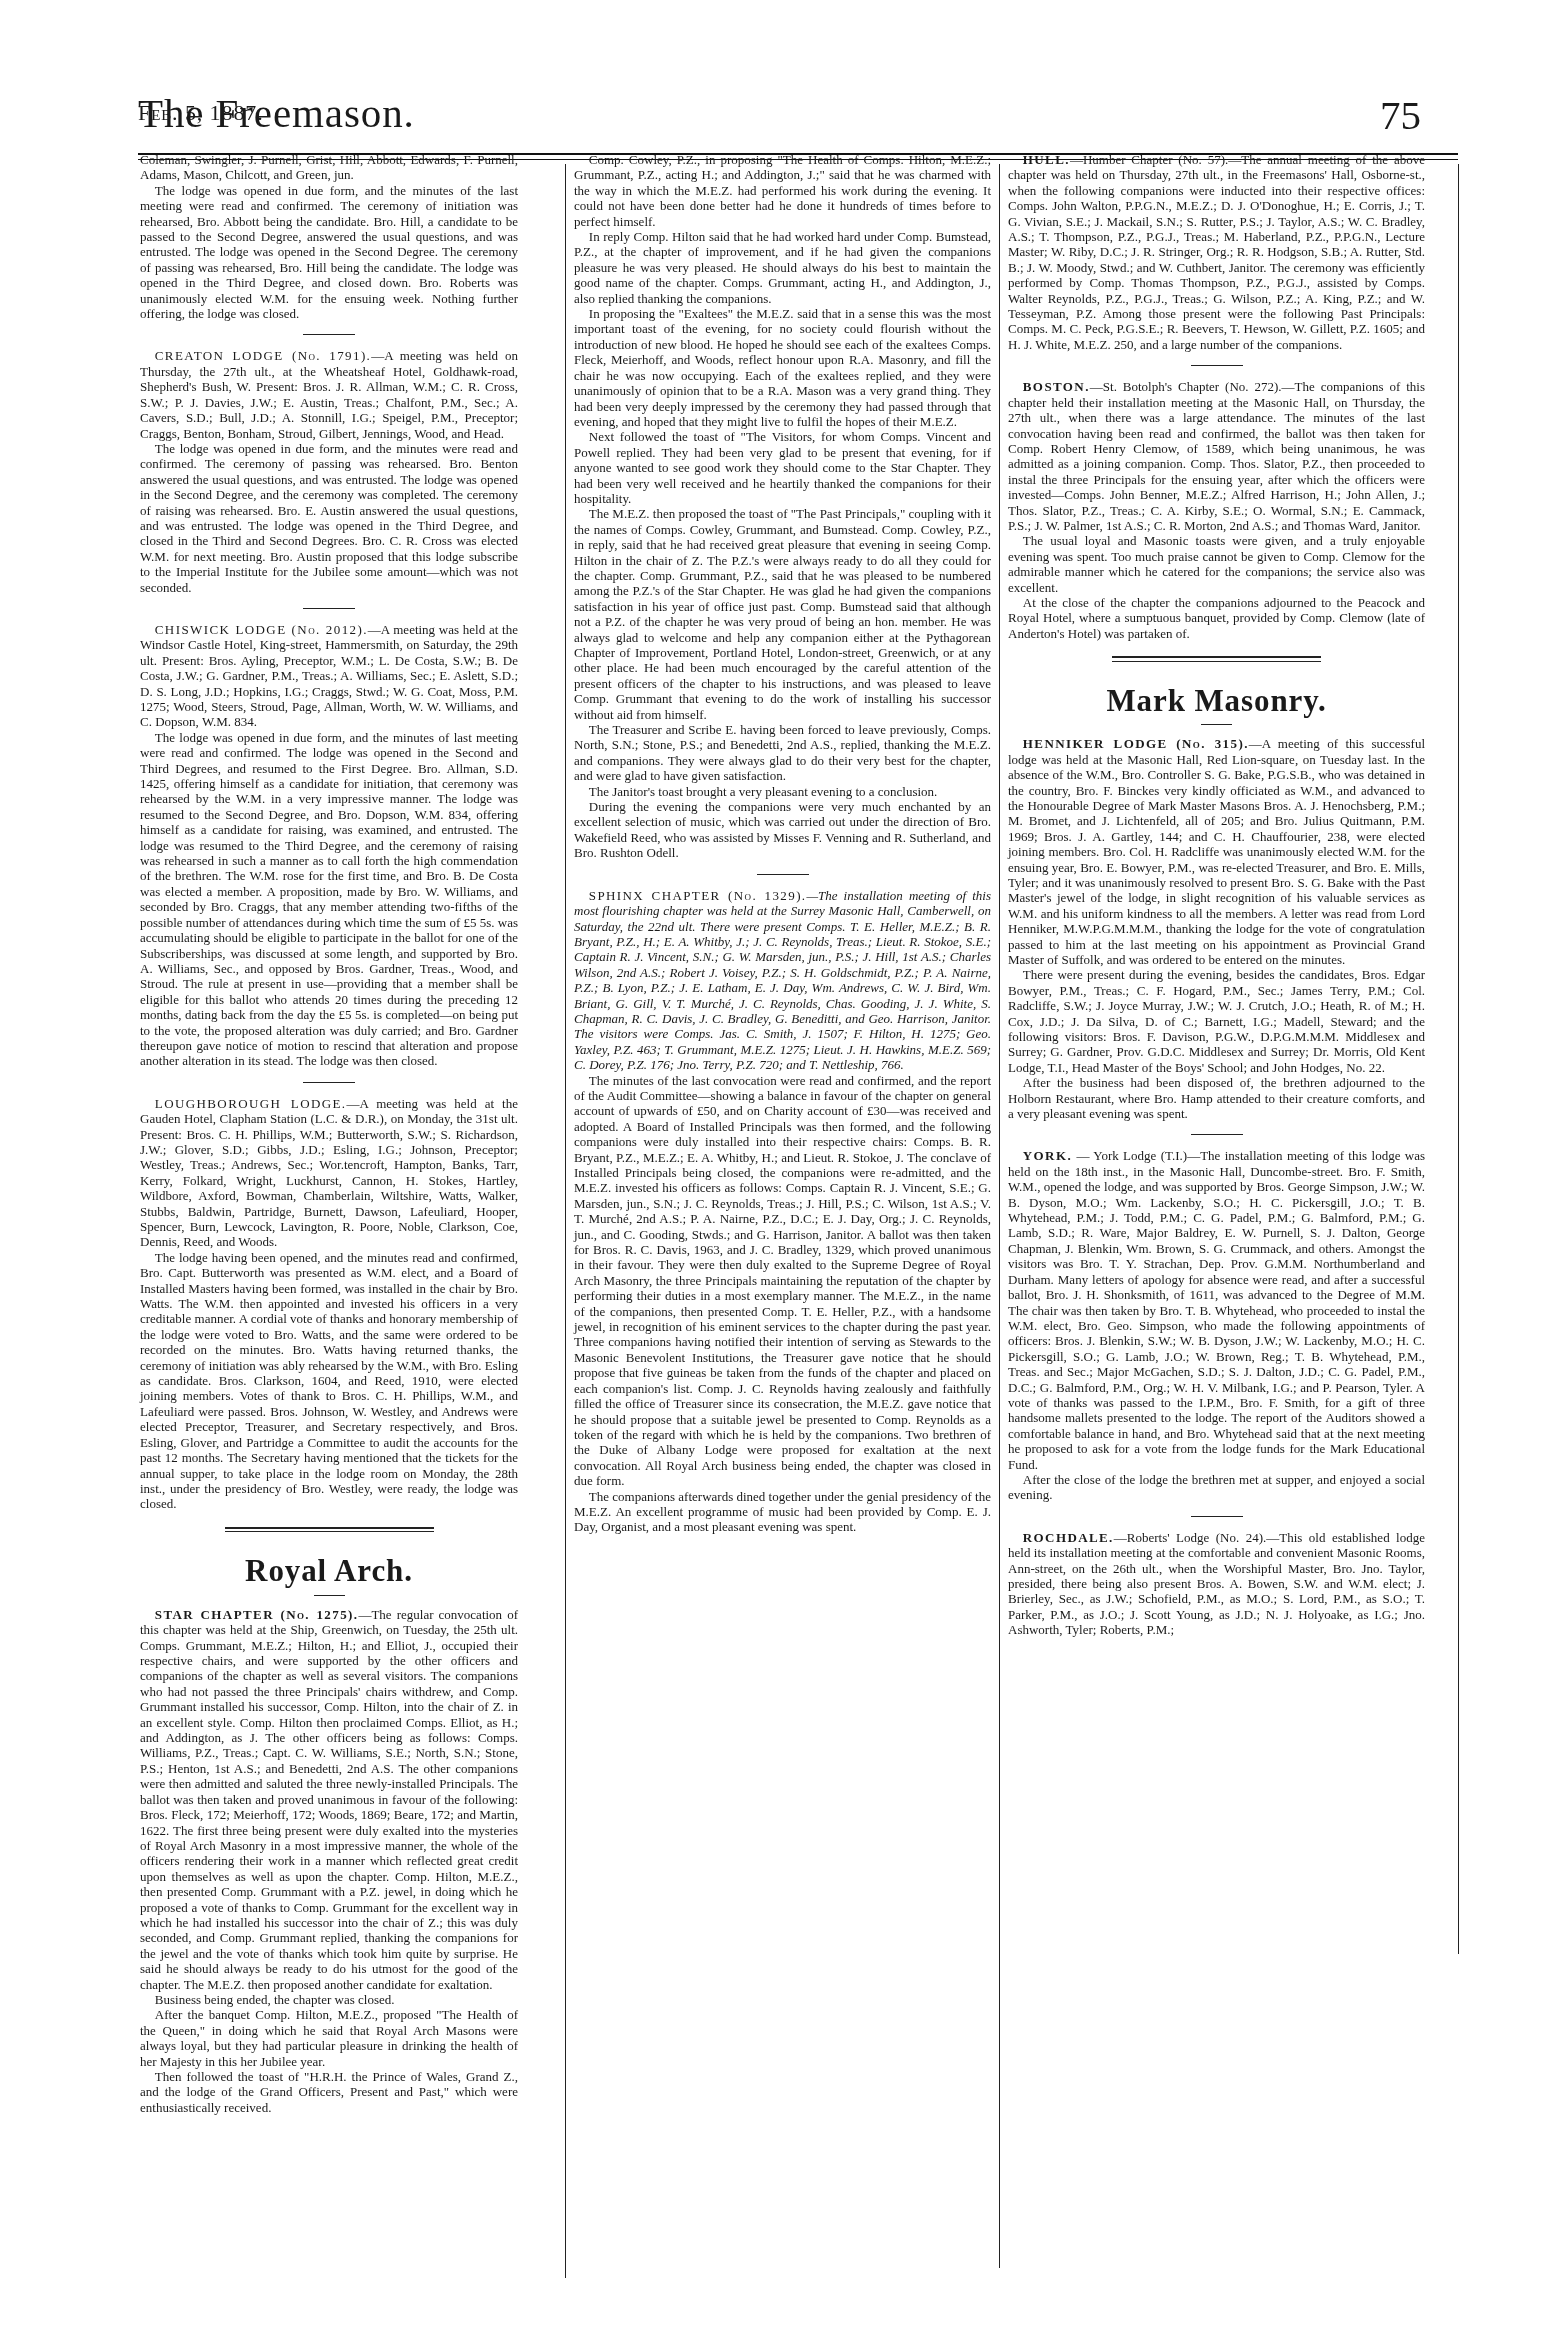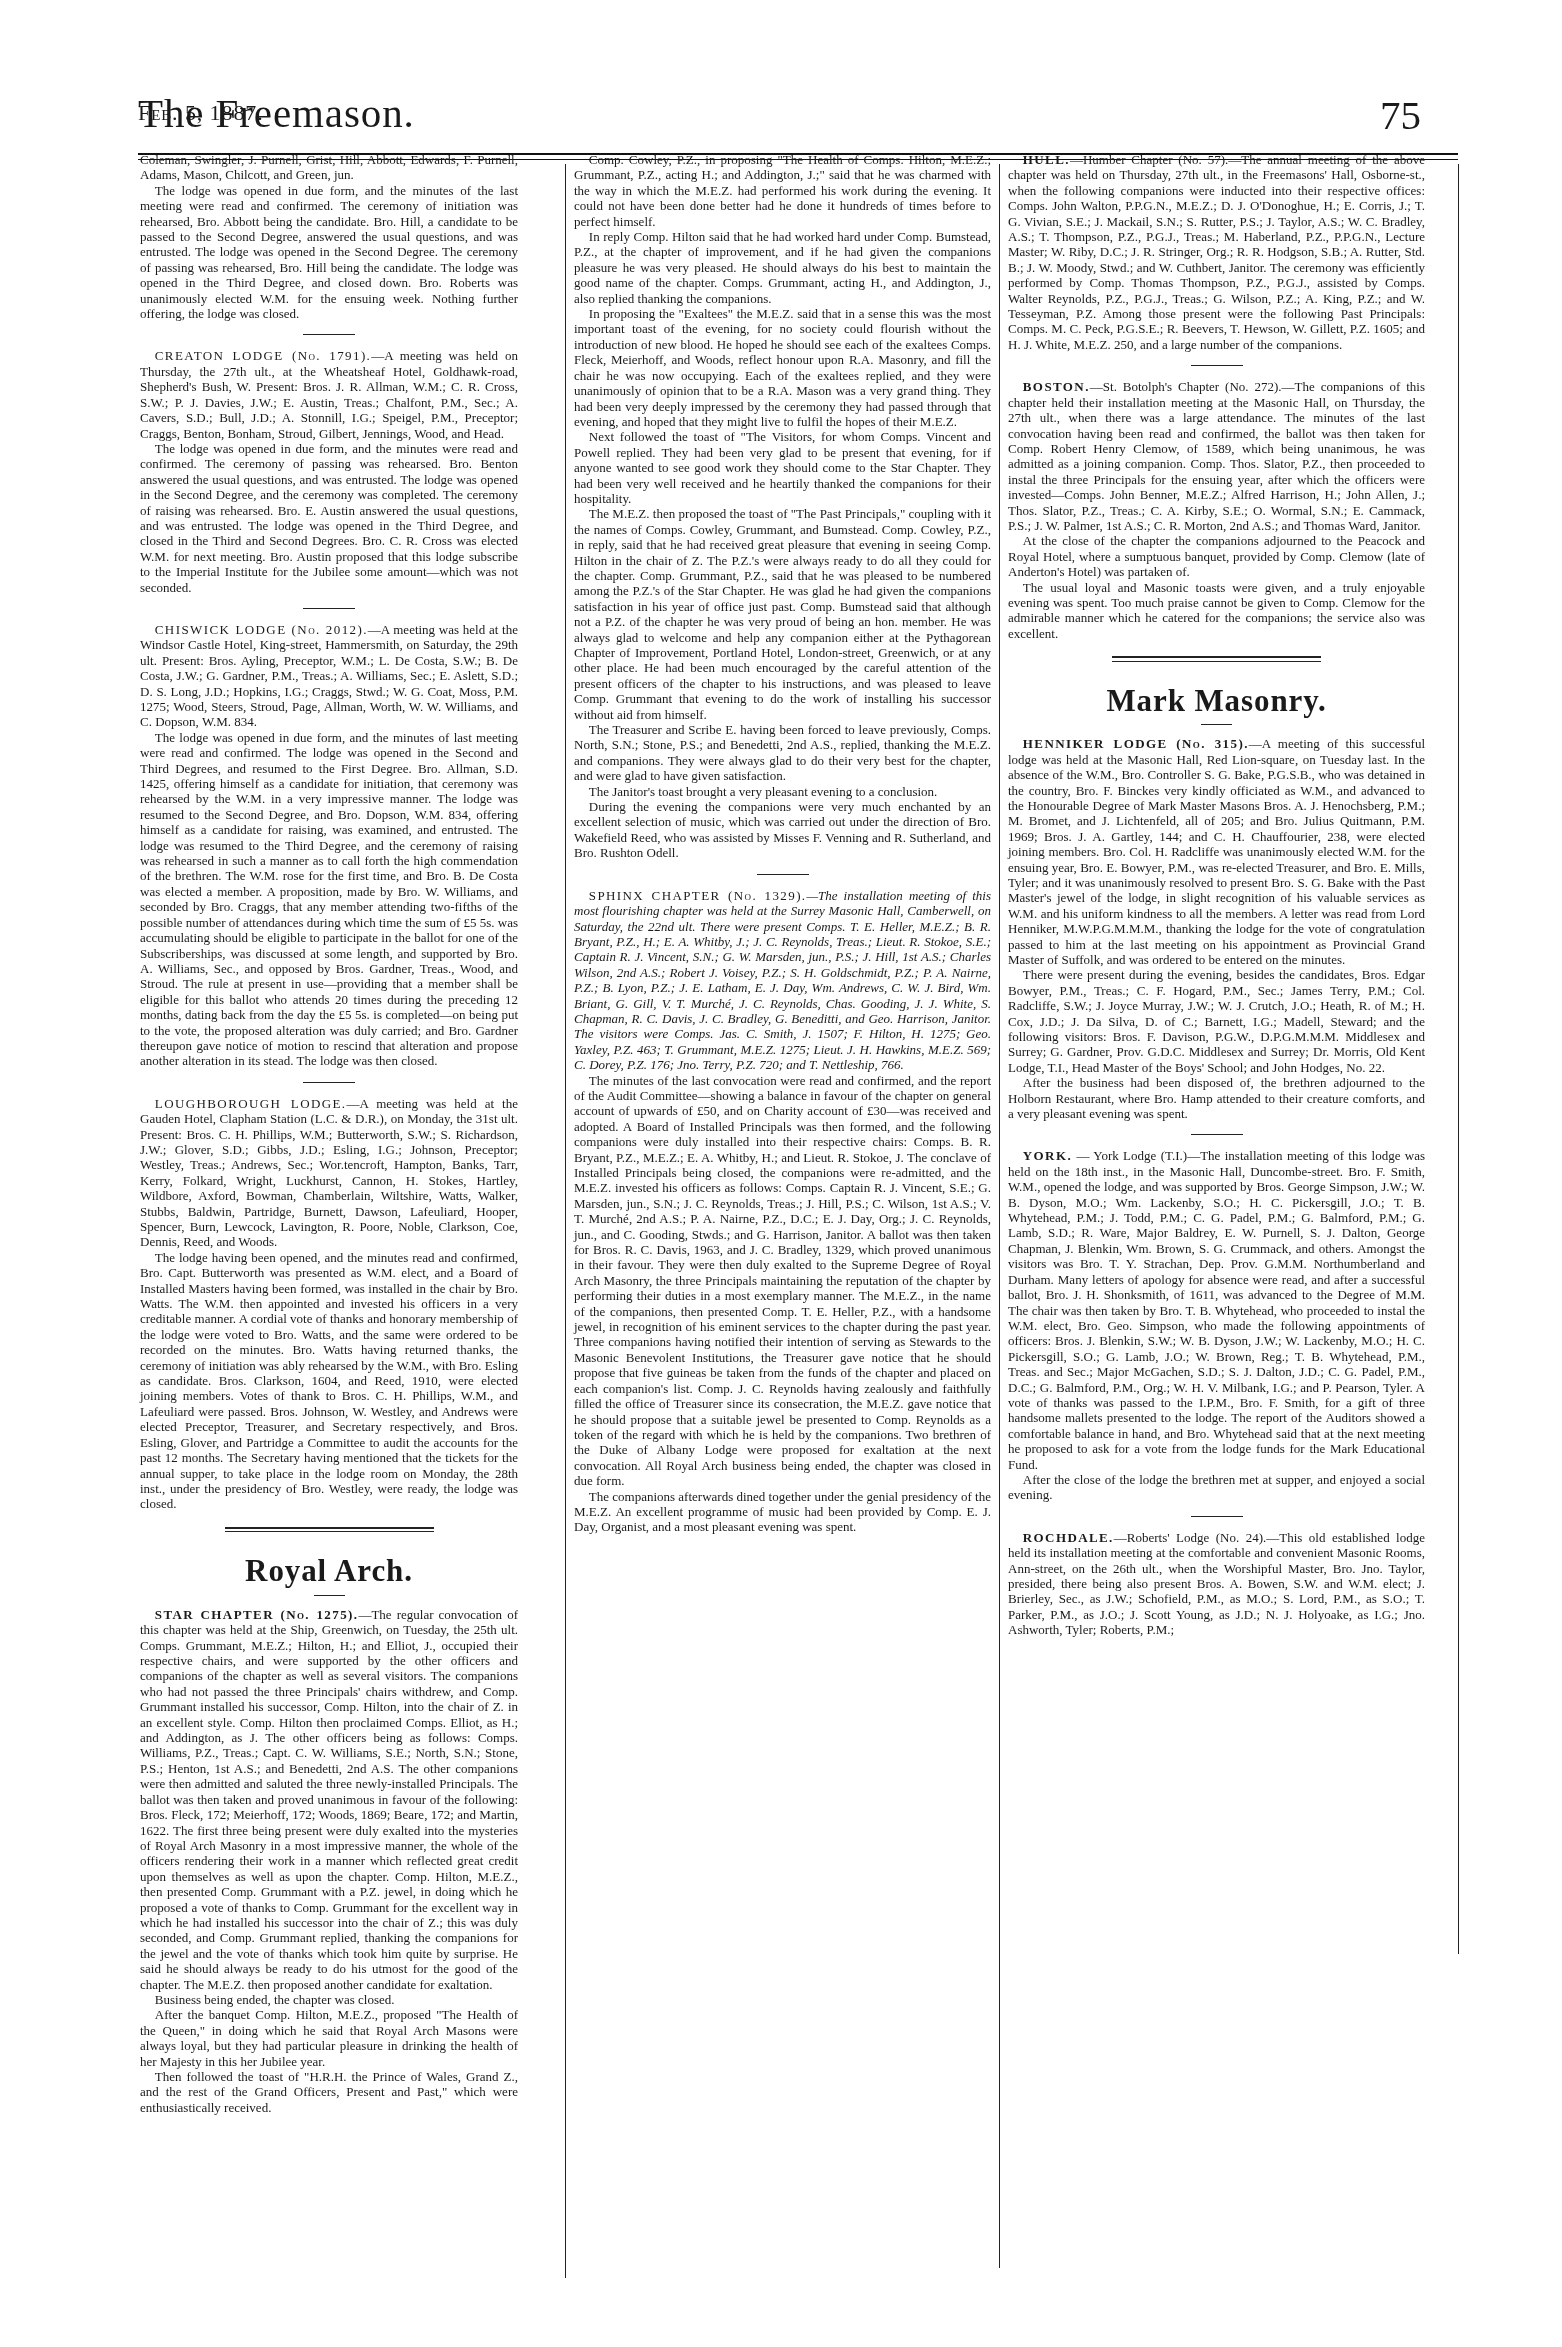--- a/index.html
+++ b/index.html
@@ -58,21 +58,21 @@
   <p><span class="sc">LOUGHBOROUGH LODGE.</span><span>—A meeting was held at the Gauden Hotel, Clapham Station (L.C. &amp; D.R.), on Monday, the 31st ult. Present: Bros. C. H. Phillips, W.M.; Butterworth, S.W.; S. Richardson, J.W.; Glover, S.D.; Gibbs, J.D.; Esling, I.G.; Johnson, Preceptor; Westley, Treas.; Andrews, Sec.; Wor.tencroft, Hampton, Banks, Tarr, Kerry, Folkard, Wright, Luckhurst, Cannon, H. Stokes, Hartley, Wildbore, Axford, Bowman, Chamberlain, Wiltshire, Watts, Walker, Stubbs, Baldwin, Partridge, Burnett, Dawson, Lafeuliard, Hooper, Spencer, Burn, Lewcock, Lavington, R. Poore, Noble, Clarkson, Coe, Dennis, Reed, and Woods.</span></p>
   <p>The lodge having been opened, and the minutes read and confirmed, Bro. Capt. Butterworth was presented as W.M. elect, and a Board of Installed Masters having been formed, was installed in the chair by Bro. Watts. The W.M. then appointed and invested his officers in a very creditable manner. A cordial vote of thanks and honorary membership of the lodge were voted to Bro. Watts, and the same were ordered to be recorded on the minutes. Bro. Watts having returned thanks, the ceremony of initiation was ably rehearsed by the W.M., with Bro. Esling as candidate. Bros. Clarkson, 1604, and Reed, 1910, were elected joining members. Votes of thank to Bros. C. H. Phillips, W.M., and Lafeuliard were passed. Bros. Johnson, W. Westley, and Andrews were elected Preceptor, Treasurer, and Secretary respectively, and Bros. Esling, Glover, and Partridge a Committee to audit the accounts for the past 12 months. The Secretary having mentioned that the tickets for the annual supper, to take place in the lodge room on Monday, the 28th inst., under the presidency of Bro. Westley, were ready, the lodge was closed.</p>
 
   <div class="dsep"></div>
   <div class="section-title">Royal Arch.</div>
   <div class="sect-sep"></div>
 
   <p><span class="sc" style="font-weight:bold">STAR CHAPTER (No. 1275).</span><span>—The regular convocation of this chapter was held at the Ship, Greenwich, on Tuesday, the 25th ult. Comps. Grummant, M.E.Z.; Hilton, H.; and Elliot, J., occupied their respective chairs, and were supported by the other officers and companions of the chapter as well as several visitors. The companions who had not passed the three Principals' chairs withdrew, and Comp. Grummant installed his successor, Comp. Hilton, into the chair of Z. in an excellent style. Comp. Hilton then proclaimed Comps. Elliot, as H.; and Addington, as J. The other officers being as follows: Comps. Williams, P.Z., Treas.; Capt. C. W. Williams, S.E.; North, S.N.; Stone, P.S.; Henton, 1st A.S.; and Benedetti, 2nd A.S. The other companions were then admitted and saluted the three newly-installed Principals. The ballot was then taken and proved unanimous in favour of the following: Bros. Fleck, 172; Meierhoff, 172; Woods, 1869; Beare, 172; and Martin, 1622. The first three being present were duly exalted into the mysteries of Royal Arch Masonry in a most impressive manner, the whole of the officers rendering their work in a manner which reflected great credit upon themselves as well as upon the chapter. Comp. Hilton, M.E.Z., then presented Comp. Grummant with a P.Z. jewel, in doing which he proposed a vote of thanks to Comp. Grummant for the excellent way in which he had installed his successor into the chair of Z.; this was duly seconded, and Comp. Grummant replied, thanking the companions for the jewel and the vote of thanks which took him quite by surprise. He said he should always be ready to do his utmost for the good of the chapter. The M.E.Z. then proposed another candidate for exaltation.</span></p>
   <p>Business being ended, the chapter was closed.</p>
   <p>After the banquet Comp. Hilton, M.E.Z., proposed "The Health of the Queen," in doing which he said that Royal Arch Masons were always loyal, but they had particular pleasure in drinking the health of her Majesty in this her Jubilee year.</p>
-  <p>Then followed the toast of "H.R.H. the Prince of Wales, Grand Z., and the rest of the Grand Officers, Present and Past," which were enthusiastically received.</p>
+  <p>Then followed the toast of "H.R.H. the Prince of Wales, Grand Z., and the lodge of the Grand Officers, Present and Past," which were enthusiastically received.</p>
 </div>
 
 <div class="col col2">
   <p>Comp. Cowley, P.Z., in proposing "The Health of Comps. Hilton, M.E.Z.; Grummant, P.Z., acting H.; and Addington, J.;" said that he was charmed with the way in which the M.E.Z. had performed his work during the evening. It could not have been done better had he done it hundreds of times before to perfect himself.</p>
   <p>In reply Comp. Hilton said that he had worked hard under Comp. Bumstead, P.Z., at the chapter of improvement, and if he had given the companions pleasure he was very pleased. He should always do his best to maintain the good name of the chapter. Comps. Grummant, acting H., and Addington, J., also replied thanking the companions.</p>
   <p>In proposing the "Exaltees" the M.E.Z. said that in a sense this was the most important toast of the evening, for no society could flourish without the introduction of new blood. He hoped he should see each of the exaltees Comps. Fleck, Meierhoff, and Woods, reflect honour upon R.A. Masonry, and fill the chair he was now occupying. Each of the exaltees replied, and they were unanimously of opinion that to be a R.A. Mason was a very grand thing. They had been very deeply impressed by the ceremony they had passed through that evening, and hoped that they might live to fulfil the hopes of their M.E.Z.</p>
   <p>Next followed the toast of "The Visitors, for whom Comps. Vincent and Powell replied. They had been very glad to be present that evening, for if anyone wanted to see good work they should come to the Star Chapter. They had been very well received and he heartily thanked the companions for their hospitality.</p>
   <p>The M.E.Z. then proposed the toast of "The Past Principals," coupling with it the names of Comps. Cowley, Grummant, and Bumstead. Comp. Cowley, P.Z., in reply, said that he had received great pleasure that evening in seeing Comp. Hilton in the chair of Z. The P.Z.'s were always ready to do all they could for the chapter. Comp. Grummant, P.Z., said that he was pleased to be numbered among the P.Z.'s of the Star Chapter. He was glad he had given the companions satisfaction in his year of office just past. Comp. Bumstead said that although not a P.Z. of the chapter he was very proud of being an hon. member. He was always glad to welcome and help any companion either at the Pythagorean Chapter of Improvement, Portland Hotel, London-street, Greenwich, or at any other place. He had been much encouraged by the careful attention of the present officers of the chapter to his instructions, and was pleased to leave Comp. Grummant that evening to do the work of installing his successor without aid from himself.</p>
   <p>The Treasurer and Scribe E. having been forced to leave previously, Comps. North, S.N.; Stone, P.S.; and Benedetti, 2nd A.S., replied, thanking the M.E.Z. and companions. They were always glad to do their very best for the chapter, and were glad to have given satisfaction.</p>
   <p>The Janitor's toast brought a very pleasant evening to a conclusion.</p>
@@ -82,22 +82,22 @@
   <p><span class="sc">SPHINX CHAPTER (No. 1329).</span><span style="font-style:italic">—The installation meeting of this most flourishing chapter was held at the Surrey Masonic Hall, Camberwell, on Saturday, the 22nd ult. There were present Comps. T. E. Heller, M.E.Z.; B. R. Bryant, P.Z., H.; E. A. Whitby, J.; J. C. Reynolds, Treas.; Lieut. R. Stokoe, S.E.; Captain R. J. Vincent, S.N.; G. W. Marsden, jun., P.S.; J. Hill, 1st A.S.; Charles Wilson, 2nd A.S.; Robert J. Voisey, P.Z.; S. H. Goldschmidt, P.Z.; P. A. Nairne, P.Z.; B. Lyon, P.Z.; J. E. Latham, E. J. Day, Wm. Andrews, C. W. J. Bird, Wm. Briant, G. Gill, V. T. Murché, J. C. Reynolds, Chas. Gooding, J. J. White, S. Chapman, R. C. Davis, J. C. Bradley, G. Beneditti, and Geo. Harrison, Janitor. The visitors were Comps. Jas. C. Smith, J. 1507; F. Hilton, H. 1275; Geo. Yaxley, P.Z. 463; T. Grummant, M.E.Z. 1275; Lieut. J. H. Hawkins, M.E.Z. 569; C. Dorey, P.Z. 176; Jno. Terry, P.Z. 720; and T. Nettleship, 766.</span></p>
   <p>The minutes of the last convocation were read and confirmed, and the report of the Audit Committee—showing a balance in favour of the chapter on general account of upwards of £50, and on Charity account of £30—was received and adopted. A Board of Installed Principals was then formed, and the following companions were duly installed into their respective chairs: Comps. B. R. Bryant, P.Z., M.E.Z.; E. A. Whitby, H.; and Lieut. R. Stokoe, J. The conclave of Installed Principals being closed, the companions were re-admitted, and the M.E.Z. invested his officers as follows: Comps. Captain R. J. Vincent, S.E.; G. Marsden, jun., S.N.; J. C. Reynolds, Treas.; J. Hill, P.S.; C. Wilson, 1st A.S.; V. T. Murché, 2nd A.S.; P. A. Nairne, P.Z., D.C.; E. J. Day, Org.; J. C. Reynolds, jun., and C. Gooding, Stwds.; and G. Harrison, Janitor. A ballot was then taken for Bros. R. C. Davis, 1963, and J. C. Bradley, 1329, which proved unanimous in their favour. They were then duly exalted to the Supreme Degree of Royal Arch Masonry, the three Principals maintaining the reputation of the chapter by performing their duties in a most exemplary manner. The M.E.Z., in the name of the companions, then presented Comp. T. E. Heller, P.Z., with a handsome jewel, in recognition of his eminent services to the chapter during the past year. Three companions having notified their intention of serving as Stewards to the Masonic Benevolent Institutions, the Treasurer gave notice that he should propose that five guineas be taken from the funds of the chapter and placed on each companion's list. Comp. J. C. Reynolds having zealously and faithfully filled the office of Treasurer since its consecration, the M.E.Z. gave notice that he should propose that a suitable jewel be presented to Comp. Reynolds as a token of the regard with which he is held by the companions. Two brethren of the Duke of Albany Lodge were proposed for exaltation at the next convocation. All Royal Arch business being ended, the chapter was closed in due form.</p>
   <p>The companions afterwards dined together under the genial presidency of the M.E.Z. An excellent programme of music had been provided by Comp. E. J. Day, Organist, and a most pleasant evening was spent.</p>
 </div>
 
 <div class="col col3">
   <p><span class="sc" style="font-weight:bold">HULL.</span><span>—Humber Chapter (No. 57).</span><span>—The annual meeting of the above chapter was held on Thursday, 27th ult., in the Freemasons' Hall, Osborne-st., when the following companions were inducted into their respective offices: Comps. John Walton, P.P.G.N., M.E.Z.; D. J. O'Donoghue, H.; E. Corris, J.; T. G. Vivian, S.E.; J. Mackail, S.N.; S. Rutter, P.S.; J. Taylor, A.S.; W. C. Bradley, A.S.; T. Thompson, P.Z., P.G.J., Treas.; M. Haberland, P.Z., P.P.G.N., Lecture Master; W. Riby, D.C.; J. R. Stringer, Org.; R. R. Hodgson, S.B.; A. Rutter, Std. B.; J. W. Moody, Stwd.; and W. Cuthbert, Janitor. The ceremony was efficiently performed by Comp. Thomas Thompson, P.Z., P.G.J., assisted by Comps. Walter Reynolds, P.Z., P.G.J., Treas.; G. Wilson, P.Z.; A. King, P.Z.; and W. Tesseyman, P.Z. Among those present were the following Past Principals: Comps. M. C. Peck, P.G.S.E.; R. Beevers, T. Hewson, W. Gillett, P.Z. 1605; and H. J. White, M.E.Z. 250, and a large number of the companions.</span></p>
   <div class="sep"></div>
 
   <p><span class="sc" style="font-weight:bold">BOSTON.</span><span>—St. Botolph's Chapter (No. 272).</span><span>—The companions of this chapter held their installation meeting at the Masonic Hall, on Thursday, the 27th ult., when there was a large attendance. The minutes of the last convocation having been read and confirmed, the ballot was then taken for Comp. Robert Henry Clemow, of 1589, which being unanimous, he was admitted as a joining companion. Comp. Thos. Slator, P.Z., then proceeded to instal the three Principals for the ensuing year, after which the officers were invested—Comps. John Benner, M.E.Z.; Alfred Harrison, H.; John Allen, J.; Thos. Slator, P.Z., Treas.; C. A. Kirby, S.E.; O. Wormal, S.N.; E. Cammack, P.S.; J. W. Palmer, 1st A.S.; C. R. Morton, 2nd A.S.; and Thomas Ward, Janitor.</span></p>
+  <p>The usual loyal and Masonic toasts were given, and a truly enjoyable evening was spent. Too much praise cannot be given to Comp. Clemow for the admirable manner which he catered for the companions; the service also was excellent.</p>
   <p>At the close of the chapter the companions adjourned to the Peacock and Royal Hotel, where a sumptuous banquet, provided by Comp. Clemow (late of Anderton's Hotel) was partaken of.</p>
-  <p>The usual loyal and Masonic toasts were given, and a truly enjoyable evening was spent. Too much praise cannot be given to Comp. Clemow for the admirable manner which he catered for the companions; the service also was excellent.</p>
 
   <div class="dsep"></div>
   <div class="section-title">Mark Masonry.</div>
   <div class="sect-sep"></div>
 
   <p><span class="sc" style="font-weight:bold">HENNIKER LODGE (No. 315).</span><span>—A meeting of this successful lodge was held at the Masonic Hall, Red Lion-square, on Tuesday last. In the absence of the W.M., Bro. Controller S. G. Bake, P.G.S.B., who was detained in the country, Bro. F. Binckes very kindly officiated as W.M., and advanced to the Honourable Degree of Mark Master Masons Bros. A. J. Henochsberg, P.M.; M. Bromet, and J. Lichtenfeld, all of 205; and Bro. Julius Quitmann, P.M. 1969; Bros. J. A. Gartley, 144; and C. H. Chauffourier, 238, were elected joining members. Bro. Col. H. Radcliffe was unanimously elected W.M. for the ensuing year, Bro. E. Bowyer, P.M., was re-elected Treasurer, and Bro. E. Mills, Tyler; and it was unanimously resolved to present Bro. S. G. Bake with the Past Master's jewel of the lodge, in slight recognition of his valuable services as W.M. and his uniform kindness to all the members. A letter was read from Lord Henniker, M.W.P.G.M.M.M., thanking the lodge for the vote of congratulation passed to him at the last meeting on his appointment as Provincial Grand Master of Suffolk, and was ordered to be entered on the minutes.</span></p>
   <p>There were present during the evening, besides the candidates, Bros. Edgar Bowyer, P.M., Treas.; C. F. Hogard, P.M., Sec.; James Terry, P.M.; Col. Radcliffe, S.W.; J. Joyce Murray, J.W.; W. J. Crutch, J.O.; Heath, R. of M.; H. Cox, J.D.; J. Da Silva, D. of C.; Barnett, I.G.; Madell, Steward; and the following visitors: Bros. F. Davison, P.G.W., D.P.G.M.M.M. Middlesex and Surrey; G. Gardner, Prov. G.D.C. Middlesex and Surrey; Dr. Morris, Old Kent Lodge, T.I., Head Master of the Boys' School; and John Hodges, No. 22.</p>
   <p>After the business had been disposed of, the brethren adjourned to the Holborn Restaurant, where Bro. Hamp attended to their creature comforts, and a very pleasant evening was spent.</p>
   <div class="sep"></div>
 

